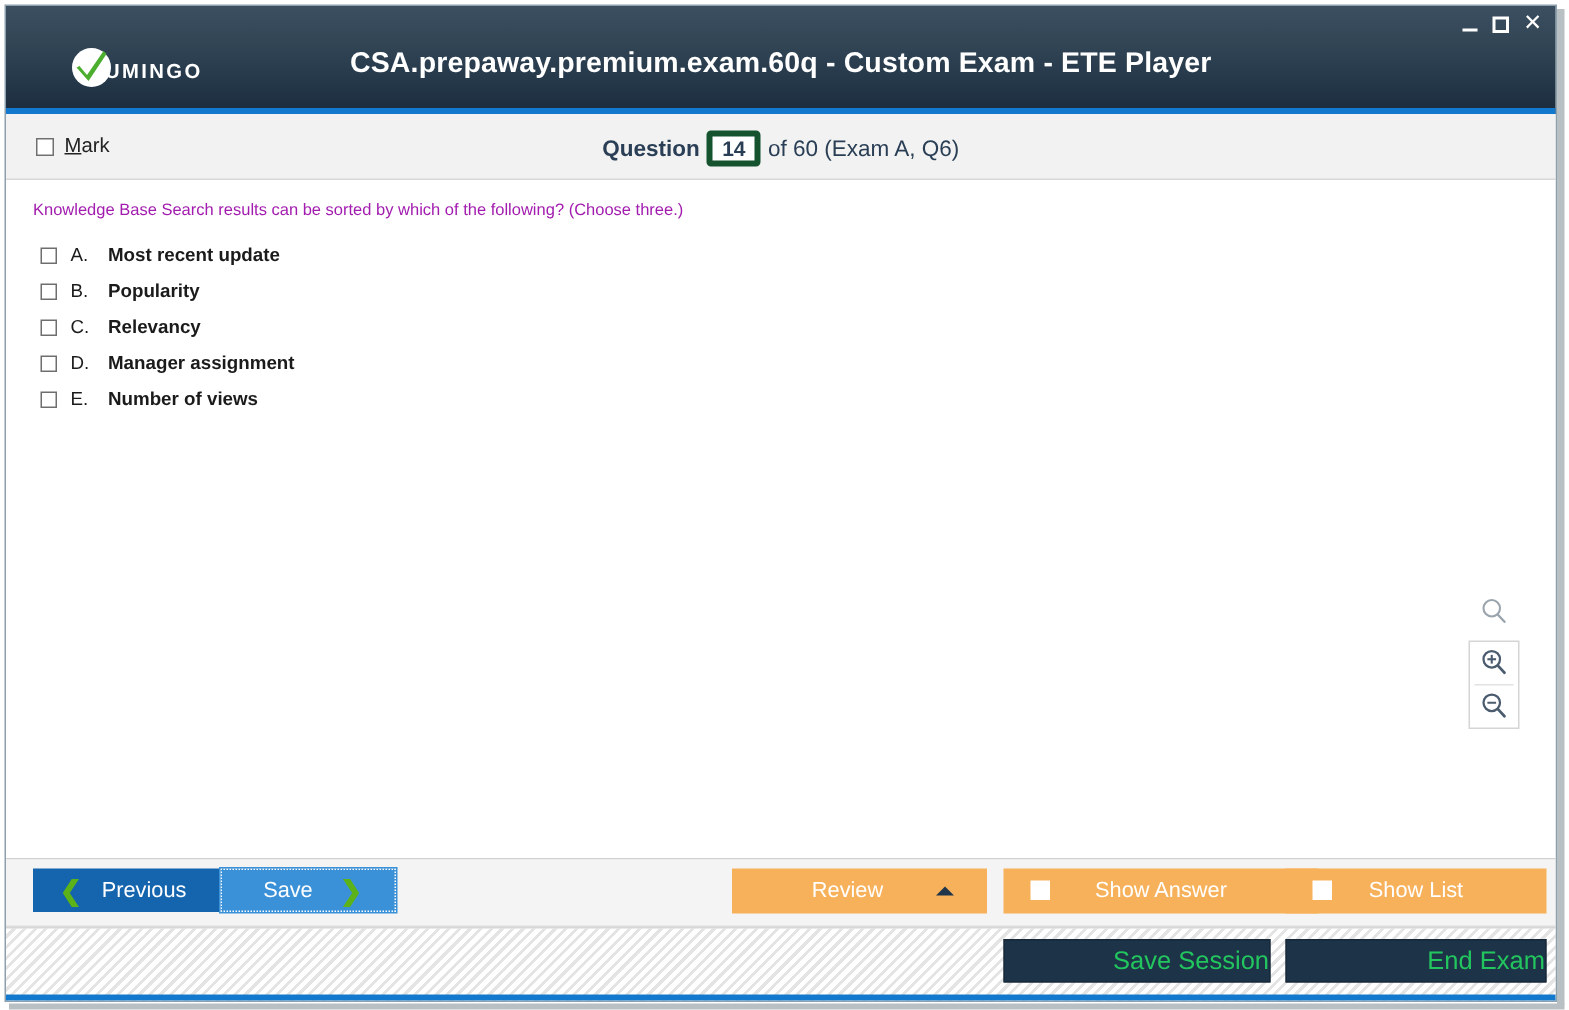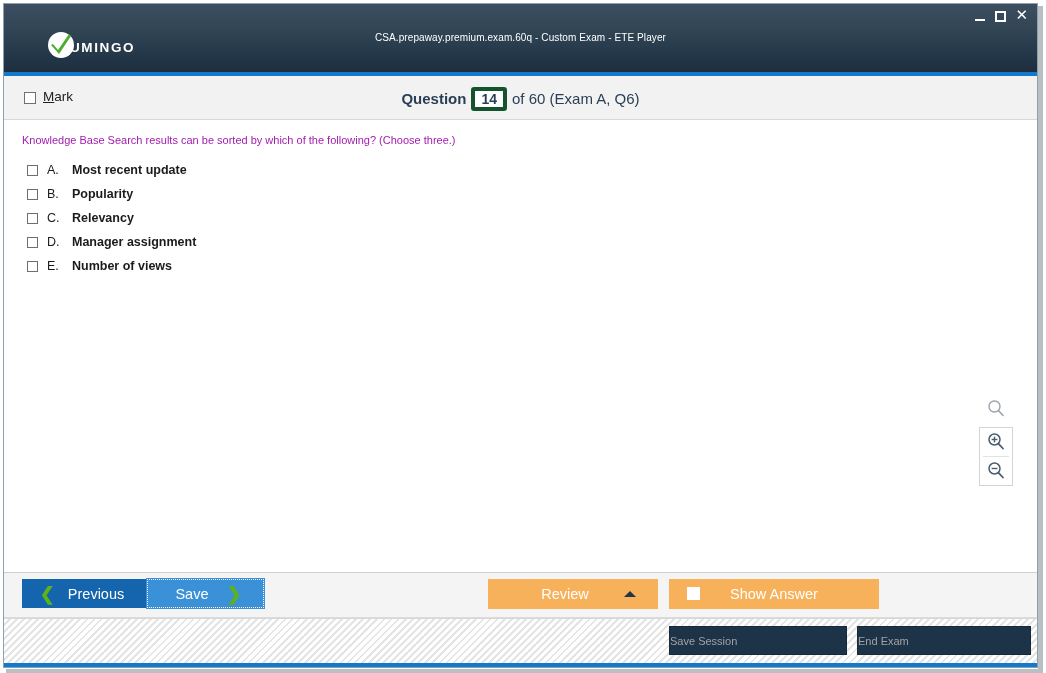--- a/index.html
+++ b/index.html
@@ -50,21 +50,21 @@
     display: inline-block;
   }
   .logo-mark svg { position: absolute; left: 2px; top: 1px; }
   .logo-text {
     color: #ffffff; font-size: 13.5px; font-weight: bold;
     letter-spacing: 1.6px; margin-left: -4px; padding-top: 5px;
   }
   .title-text {
     position: absolute; left: 0; right: 0; top: 28px;
     text-align: center;
-    color: #ffffff; font-size: 10px; font-weight: normal;
+    color: #ffffff; font-size: 19px; font-weight: bold;
     letter-spacing: 0.1px;
   }
   .win-controls {
     position: absolute; right: 9px; top: 6px;
     display: flex; align-items: center; gap: 9px;
   }
   .win-btn {
     color: #ffffff; font-size: 13px; line-height: 13px;
     font-family: "DejaVu Sans", sans-serif;
     cursor: default; display: block;
@@ -214,22 +214,22 @@
         #e4e4e4 3px, #e4e4e4 5px);
     border-top: 1px solid #d6d6d6;
   }
   .statusbar::after {
     content: ""; position: absolute; left: 0; right: 0; bottom: 0;
     height: 4px; background: #1379cd;
   }
   .btn-dark {
     position: absolute; top: 7px; height: 29px;
     background: #1d3347;
-    color: #a3a3a3; font-size: 11px;
-    display: flex; align-items: center; justify-content: flex-start;
+    color: #22c55e; font-size: 17px;
+    display: flex; align-items: center; justify-content: flex-end;
     border: 1px solid #18293a;
   }
   .btn-save { left: 665px; width: 178px; }
   .btn-end  { left: 853px; width: 174px; }
 </style>
 </head>
 <body>
 
 <div class="frame-shadow-right"></div>
 <div class="frame-shadow-bottom"></div>
@@ -349,20 +349,24 @@
     <div class="btn-orange btn-review">
       <span class="rv-label">Review</span>
       <span class="tri-up"></span>
     </div>
 
     <div class="btn-orange btn-answer">
       <span class="sq"></span>
       <span>Show Answer</span>
     </div>
 
+    <div class="btn-orange btn-list">
+      <span class="sq"></span>
+      <span>Show List</span>
+    </div>
 
   </div>
 
   <div class="statusbar">
     <div class="btn-dark btn-save">
       <span>Save Session</span>
     </div>
     <div class="btn-dark btn-end">
       <span>End Exam</span>
     </div>

